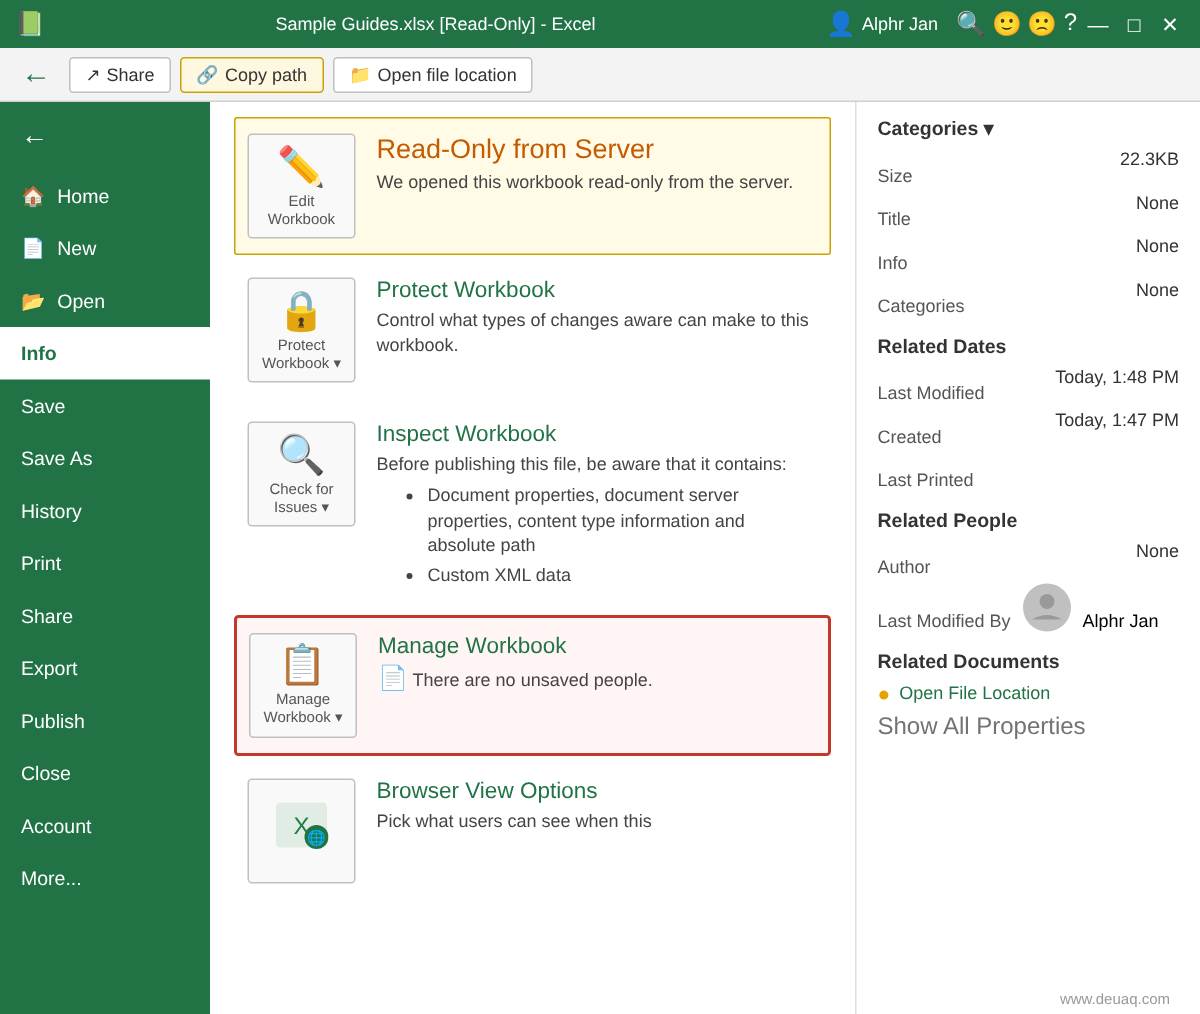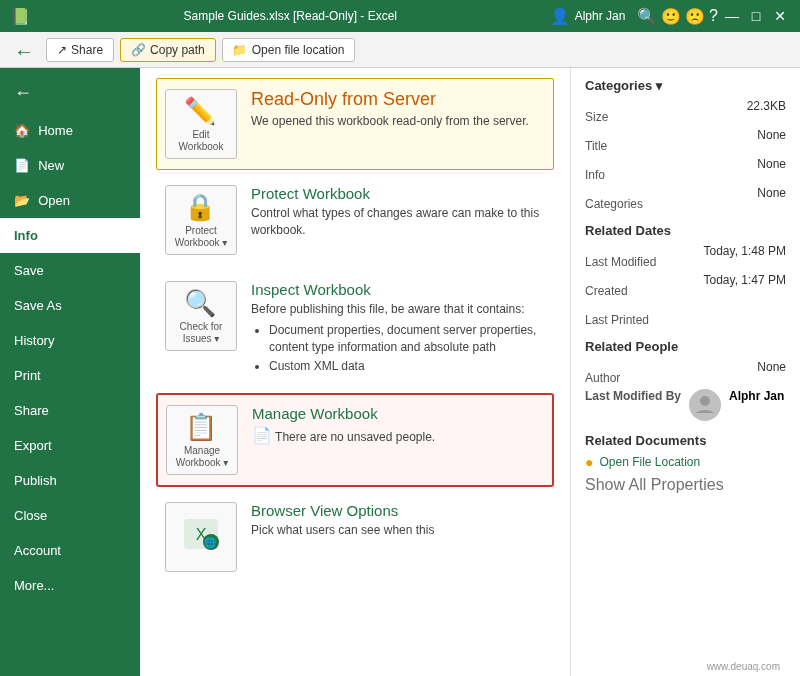--- a/index.html
+++ b/index.html
@@ -115,21 +115,21 @@
       cursor: pointer;
     }
 
     .card-icon .icon-symbol { font-size: 26px; }
     .card-icon .icon-label { font-size: 10px; text-align: center; line-height: 1.2; }
 
     .card-content { flex: 1; }
     .card-title { font-size: 15px; color: #217346; font-weight: 400; margin-bottom: 3px; }
     .card-title.orange { color: #c55a00; font-size: 18px; }
     .card-desc { font-size: 12px; color: #444; line-height: 1.4; }
-    .card-desc ul { margin-left: 18px; margin-top: 4px; }
+    .card-desc ul { margin-left: 34px; margin-top: 4px; }
     .card-desc ul li { margin-bottom: 3px; font-size: 12px; }
 
     
     .right-panel {
       width: 230px;
       padding: 10px 14px;
       border-left: 1px solid #e0e0e0;
       overflow-y: auto;
       font-size: 12px;
     }
@@ -148,24 +148,23 @@
       display: flex;
       justify-content: space-between;
       margin-bottom: 4px;
       font-size: 12px;
     }
     .prop-label { color: #555; margin-top: 11px; }
     .prop-value { color: #333; }
 
     .related-person {
       display: flex;
-      align-items: flex-start;
+      align-items: flex-end;
       gap: 8px;
       margin-bottom: 6px;
-      font-weight: bold;
     }
     .avatar {
       width: 32px; height: 32px;
       background: #c0c0c0;
       border-radius: 50%;
       display: flex; align-items: center; justify-content: center;
       font-size: 18px; color: #888;
     }
 
     .open-file-link {

